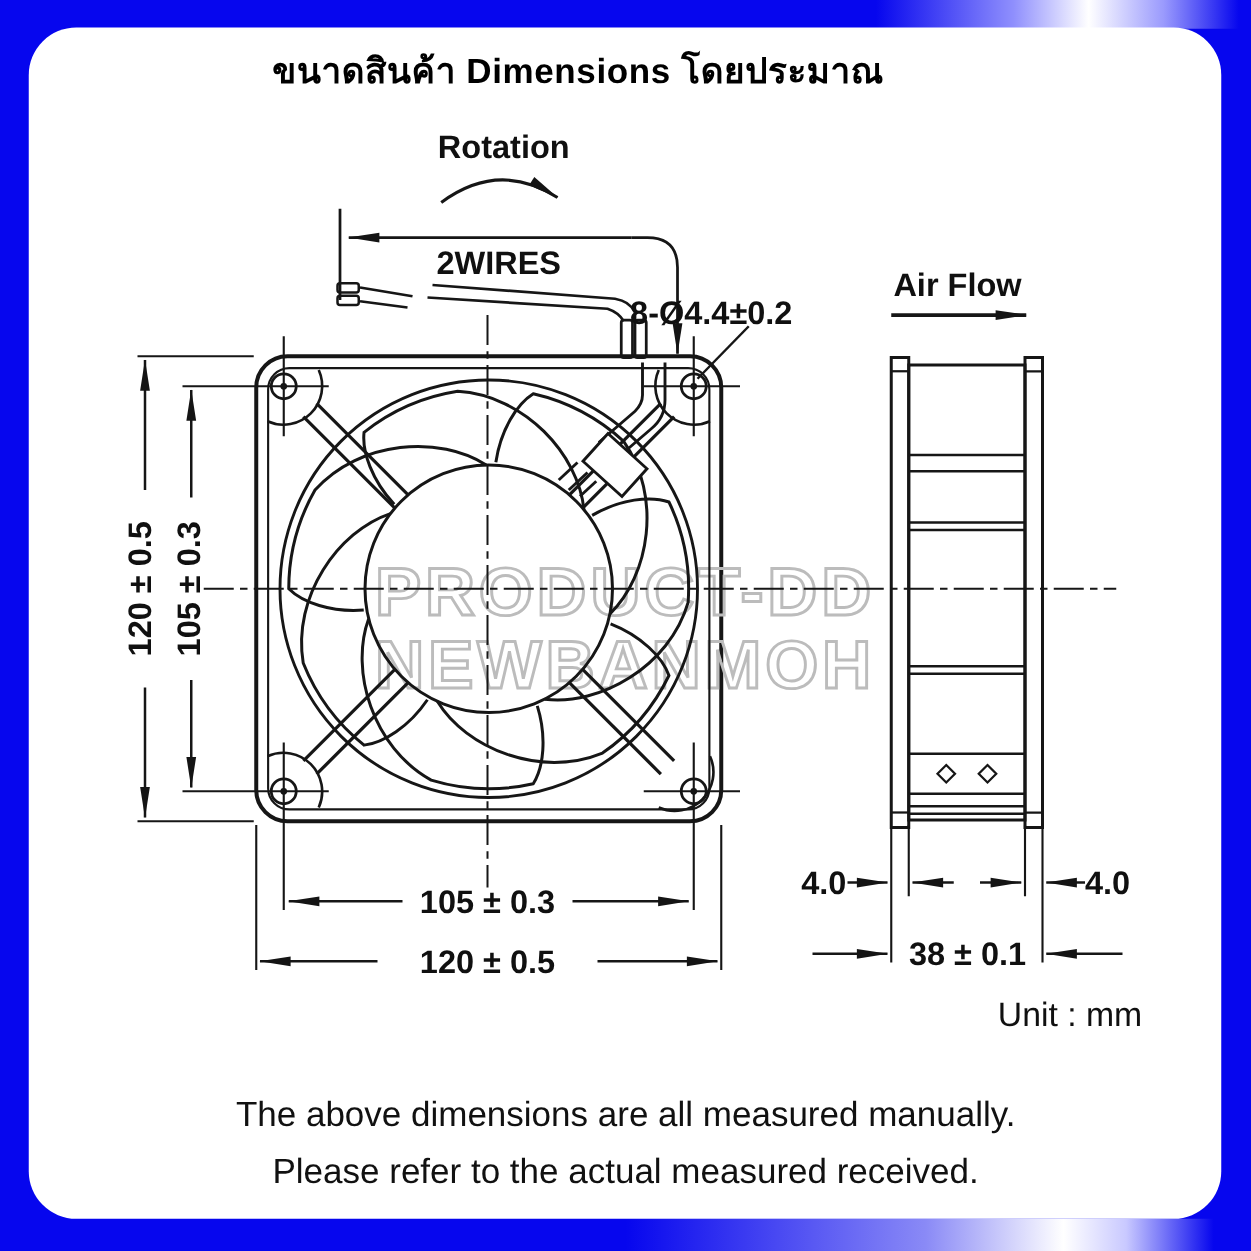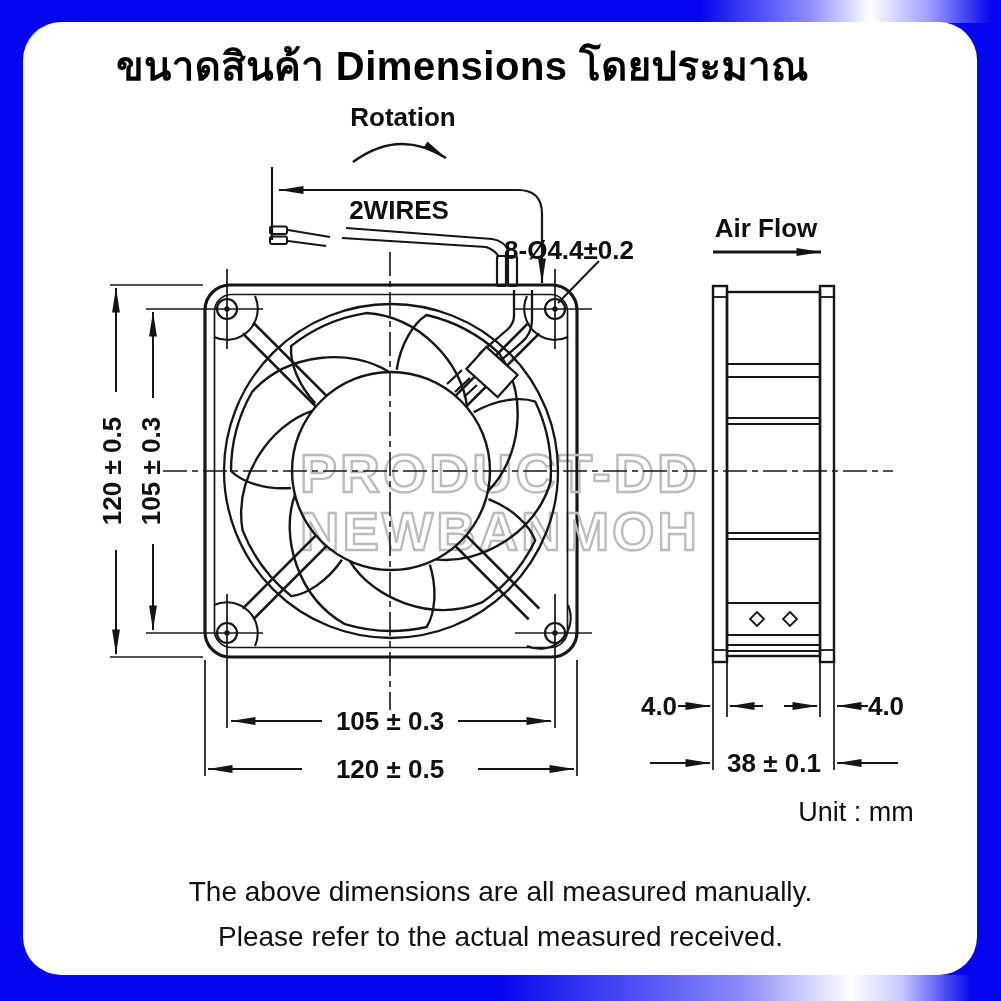--- a/index.html
+++ b/index.html
@@ -12,21 +12,21 @@
   .strip-top{top:0;height:23px;
     background:linear-gradient(90deg,#0606ee 0%,#0606ee 70%,#8f8ffd 81%,#ffffff 87%,#9a9afd 93%,#0606ee 99%);}
   .strip-bottom{top:975px;height:26px;
     background:linear-gradient(90deg,#0606ee 0%,#0606ee 50%,#8a8af6 74%,#ffffff 85%,#c9c9ff 90%,#0606ee 97%);}
   .card{
     position:absolute;left:23px;top:22px;width:954px;height:953px;
     background:#ffffff;border-radius:38px;
   }
   .page-title{
     position:absolute;left:0;top:34px;width:925px;
-    text-align:center;font-size:40px;font-weight:bold;color:#000;
+    text-align:center;font-size:28px;font-weight:bold;color:#000;
     letter-spacing:0.5px;
   }
   .footer-note{
     position:absolute;left:0;width:1001px;text-align:center;
     font-size:28px;color:#111;
   }
   .footer-1{top:876px;}
   .footer-2{top:921px;}
   svg.diagram{position:absolute;left:0;top:0;}
   svg .ln{stroke:#161616;fill:none;}

